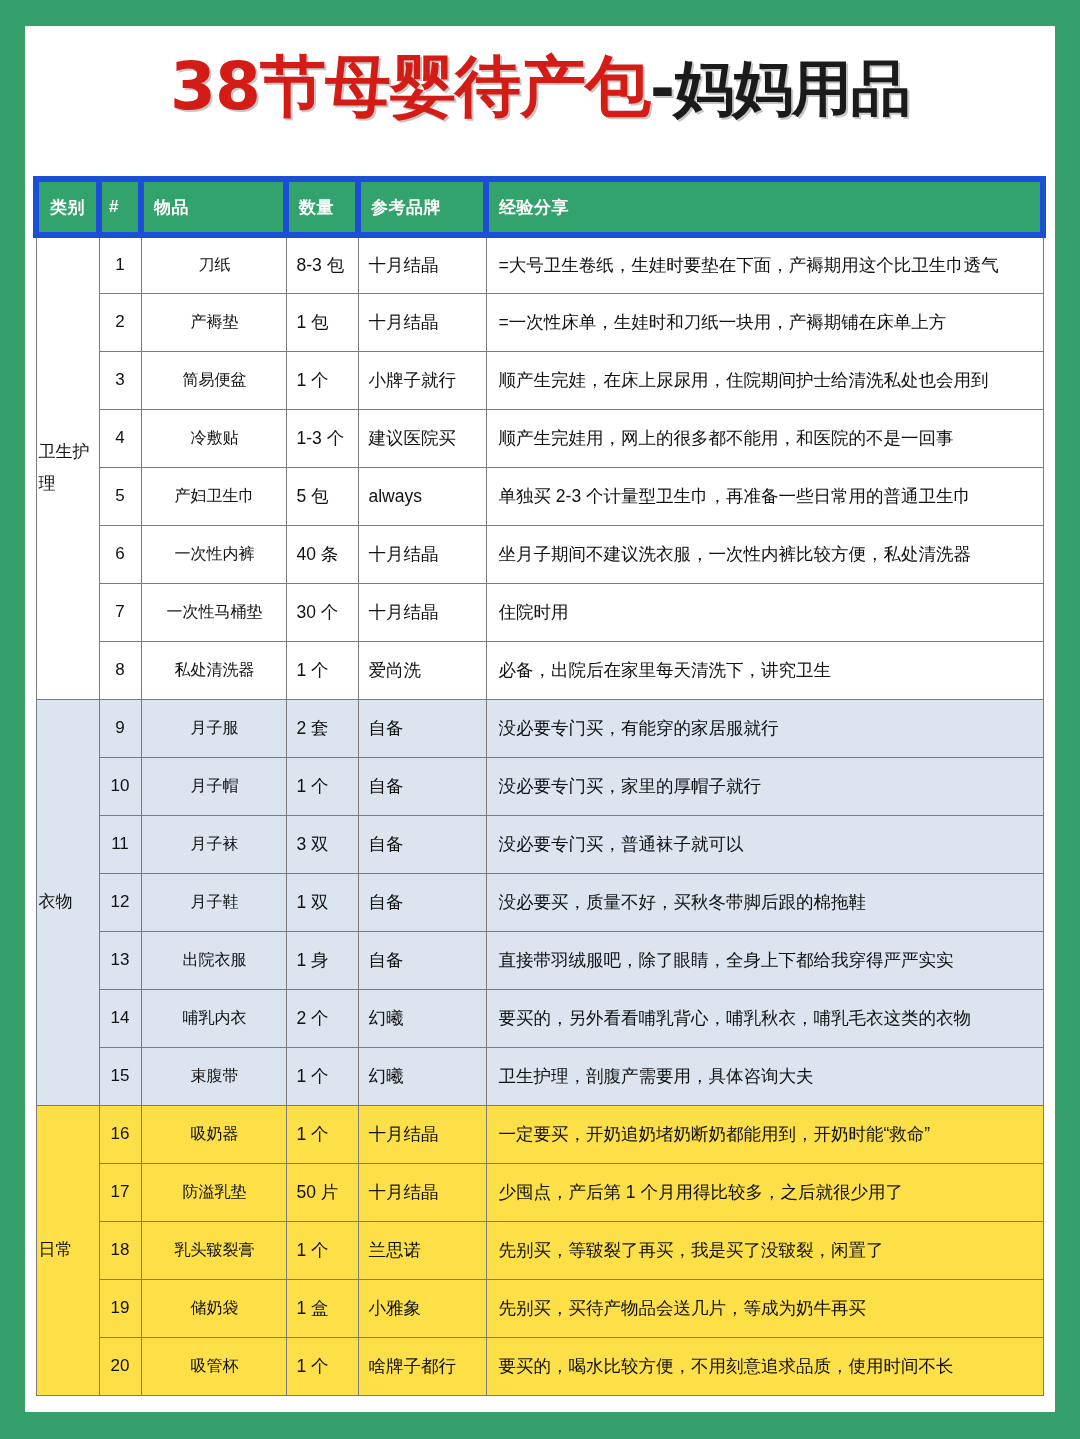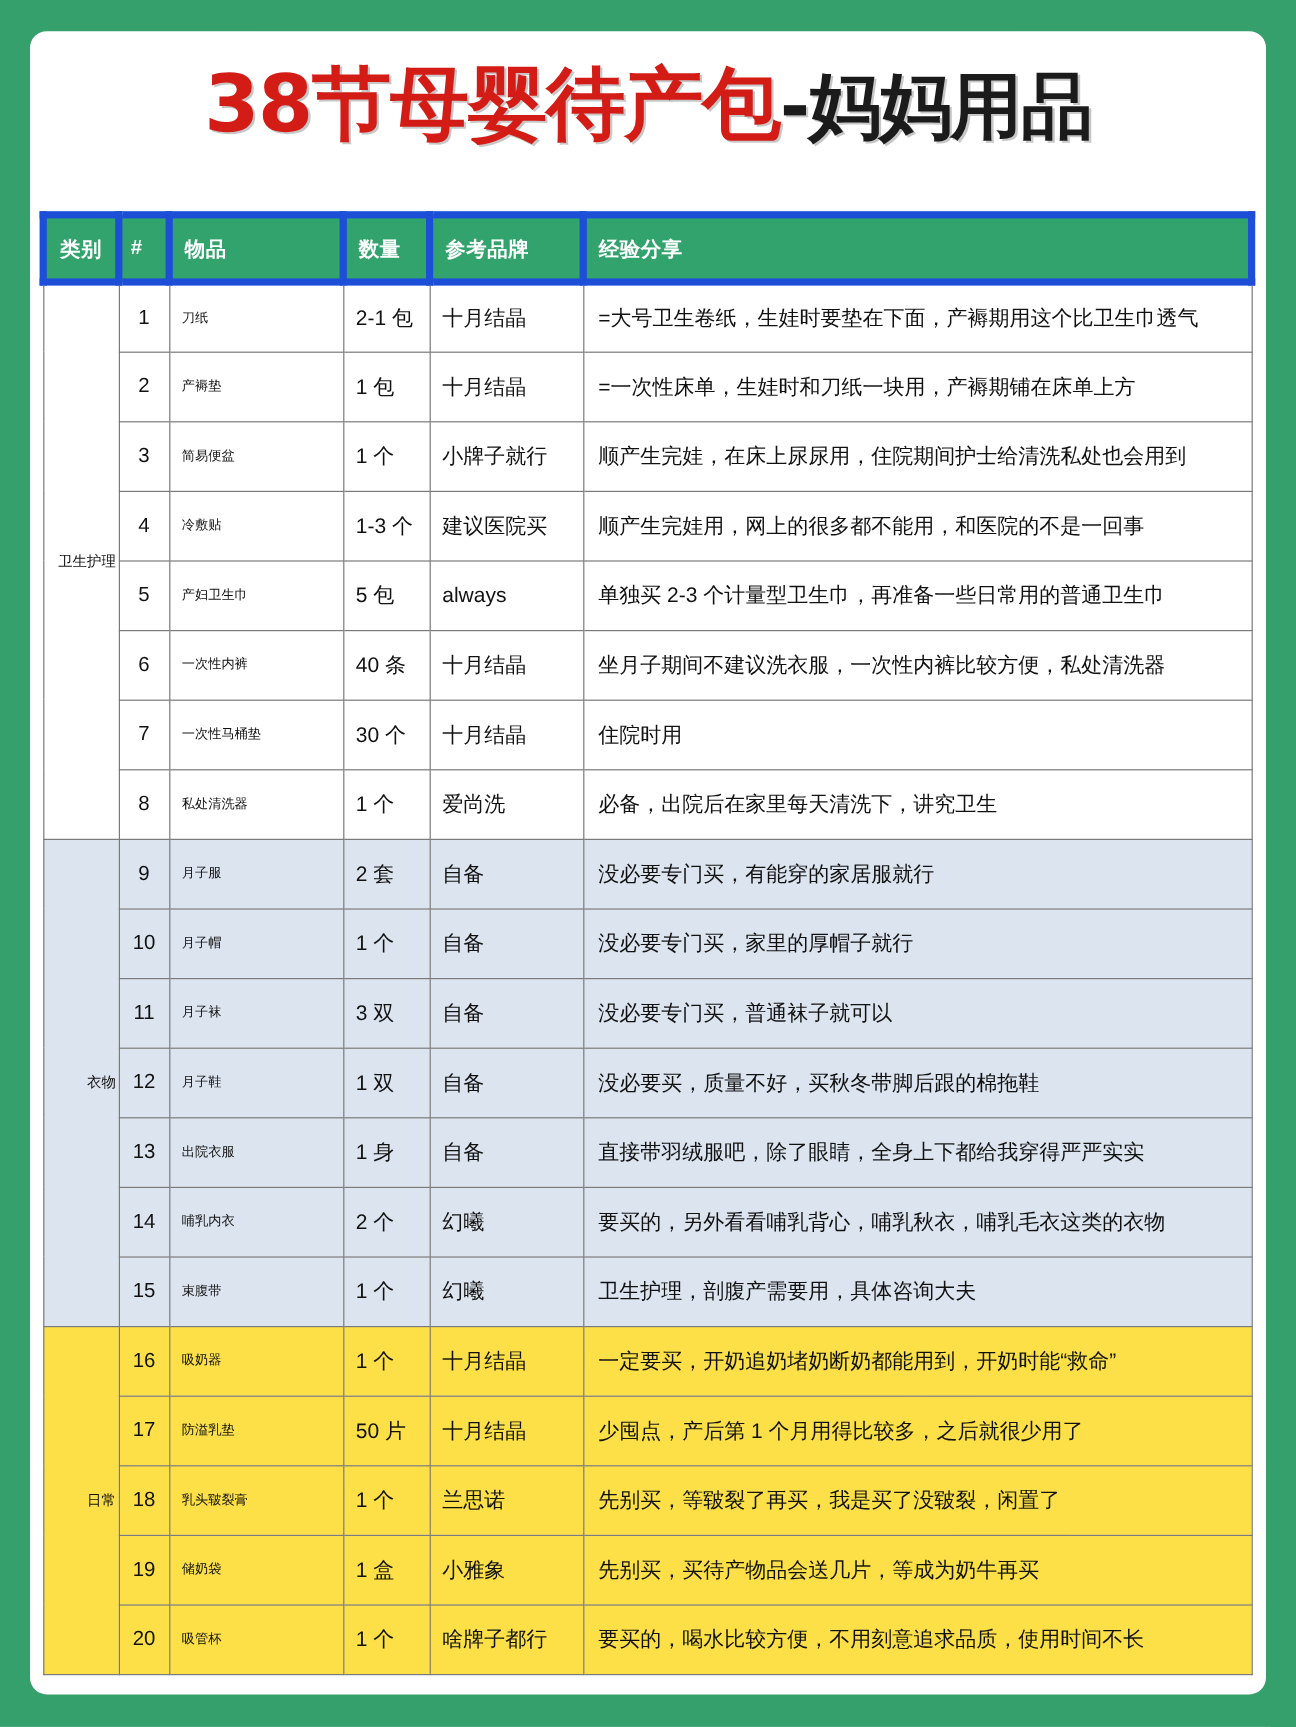--- a/index.html
+++ b/index.html
@@ -22,21 +22,21 @@
     height: 1439px;
     background: #36a06c;
     padding: 26px 25px 27px 25px;
   }
 
   #sheet {
     position: relative;
     width: 100%;
     height: 100%;
     background: #ffffff;
-    border-radius: 14px;
+    border-radius: 1px;
     padding: 0;
     overflow: hidden;
   }
 
   
   #watermark {
     position: absolute;
     right: 130px;
     bottom: 80px;
     width: 230px;
@@ -107,29 +107,29 @@
 
   tbody td {
     border: 1px solid #7b7b7b;
     padding: 7px 8px;
     color: #111111;
     vertical-align: middle;
     height: 58px;
     line-height: 1.28;
   }
   td.cat {
-    text-align: right;
-    font-size: 12px;
+    text-align: left;
+    font-size: 17px;
     padding: 4px 2px;
     line-height: 1.9;
     word-break: break-all;
     margin-top: 44px;
   }
   td.num   { text-align: center; font-size: 17px; padding-left:2px; padding-right:2px; }
-  td.item  { font-size: 11px; padding-left: 10px; }
+  td.item  { font-size: 16px; padding-left: 10px; text-align: center; }
   td.qty   { font-size: 17.5px; padding-left: 10px; white-space: nowrap; }
   td.brand { font-size: 17.5px; padding-left: 10px; white-space: nowrap; margin-top: 16px; }
   td.note  { font-size: 17.5px; padding-left: 12px; white-space: nowrap; }
 
   tr.sec-hygiene  td { background: #ffffff; }
   tr.sec-clothing td { background: #dce4ef; }
   tr.sec-daily    td { background: #fde047; }
 
   tr.sec-clothing td.cat,
   tr.sec-daily td.cat,
@@ -171,21 +171,21 @@
             <th>数量</th>
             <th>参考品牌</th>
             <th>经验分享</th>
           </tr>
         </thead>
         <tbody id="tbody">
             <tr class="sec-hygiene">
               <td class="cat" rowspan="8">卫生护理</td>
               <td class="num">1</td>
               <td class="item">刀纸</td>
-              <td class="qty">2-1 包</td>
+              <td class="qty">8-3 包</td>
               <td class="brand">十月结晶</td>
               <td class="note">=大号卫生卷纸，生娃时要垫在下面，产褥期用这个比卫生巾透气</td>
             </tr>
             <tr class="sec-hygiene">
               <td class="num">2</td>
               <td class="item">产褥垫</td>
               <td class="qty">1 包</td>
               <td class="brand">十月结晶</td>
               <td class="note">=一次性床单，生娃时和刀纸一块用，产褥期铺在床单上方</td>
             </tr>

